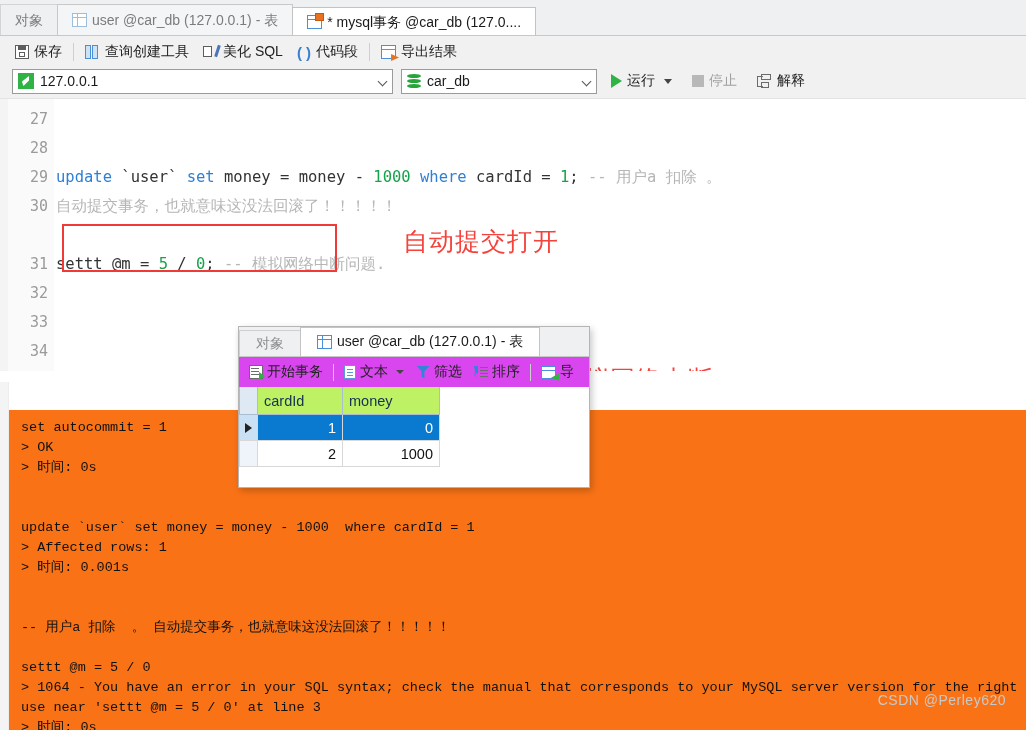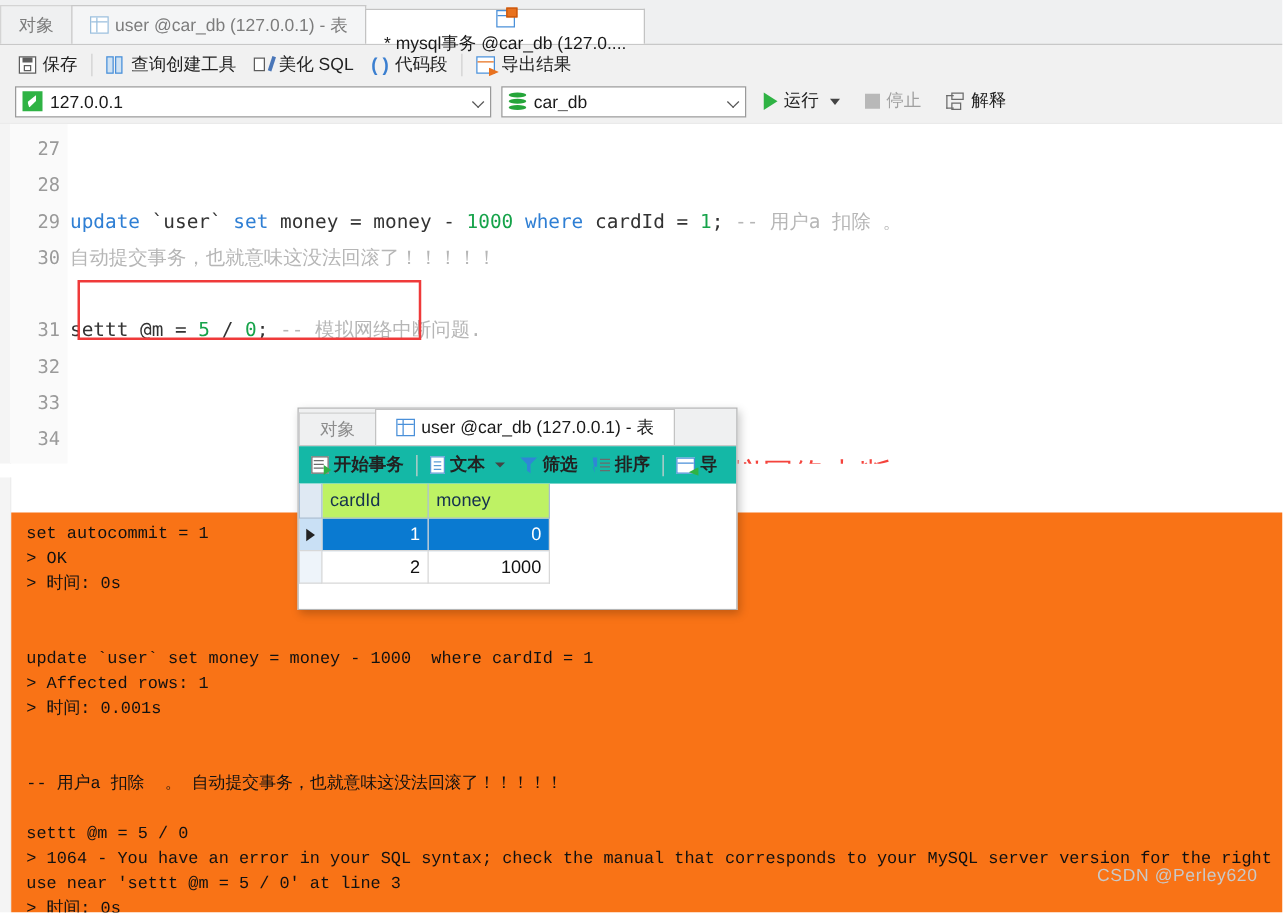--- a/index.html
+++ b/index.html
@@ -47,21 +47,20 @@
     background: #eff0f1;
     border-color: #d4d4d4;
   }
   .tab.active {
     background: #ffffff;
     color: #1a1a1a;
     height: 28px;
     border-color: #c3c3c3;
     position: relative;
     z-index: 3;
-    flex-direction: column;
   }
   .tab-label { line-height: 1; }
 
   
   .ico-grid {
     width: 15px; height: 14px;
     border: 1.5px solid #4a90d9;
     box-sizing: border-box;
     position: relative;
     flex: 0 0 auto;
@@ -360,21 +359,21 @@
     height: 26px; padding: 0 16px; box-sizing: border-box;
     border: 1px solid #d0d0d0; border-bottom:none;
     background: #eff0f1; color:#8c8c8c; font-size:14px;
     margin-right:-1px; white-space:nowrap;
   }
   .pp-tab.active {
     background:#ffffff; color:#1a1a1a; height:29px; border-color:#c3c3c3;
   }
   .pp-toolbar {
     display:flex; align-items:center; height:30px;
-    background:#14b8a6; padding: 0 4px; box-sizing:border-box;font-weight:bold;
+    background:#d946ef; padding: 0 4px; box-sizing:border-box;
   }
   .pp-btn {
     display:flex; align-items:center; gap:4px; padding:2px 6px;
     font-size:14px; color:#222; white-space:nowrap;
   }
   .pp-sep { width:1px; height:17px; background:#cfcfcf; margin:0 4px; }
   .ico-trans {
     width:14px; height:14px; border:1.3px solid #6b6b6b; box-sizing:border-box;
     position:relative; flex:0 0 auto; background:#fff;
   }
@@ -555,20 +554,21 @@
       <div class="ln">&nbsp;</div>
       <div class="ln"><span class="kw">update</span><span class="pun"> `user` </span><span class="kw">set</span><span class="pun"> money = money - </span><span class="num">1000</span><span class="pun">  </span><span class="kw">where</span><span class="pun"> cardId = </span><span class="num">1</span><span class="pun">;</span><span class="cmt">     -- 用户a 扣除   。</span></div>
       <div class="ln"><span class="cmt">自动提交事务，也就意味这没法回滚了！！！！！</span></div>
       <div class="ln">&nbsp;</div>
       <div class="ln"><span class="pun">settt @m = </span><span class="num">5</span><span class="pun"> / </span><span class="num">0</span><span class="pun">; </span><span class="cmt">-- 模拟网络中断问题.</span></div>
       <div class="ln">&nbsp;</div>
       <div class="ln">&nbsp;</div>
       <div class="ln">&nbsp;</div>
     </div>
   <div class="hl-box"></div>
+  <div class="ann ann-1">自动提交打开</div>
   <div class="ann ann-2">模拟网络中断</div>
 </div>
 
 <div class="results">
   <div class="res-left-strip"></div>
   <div class="res-body">set autocommit = 1
 &gt; OK
 &gt; 时间: 0s
 
 

